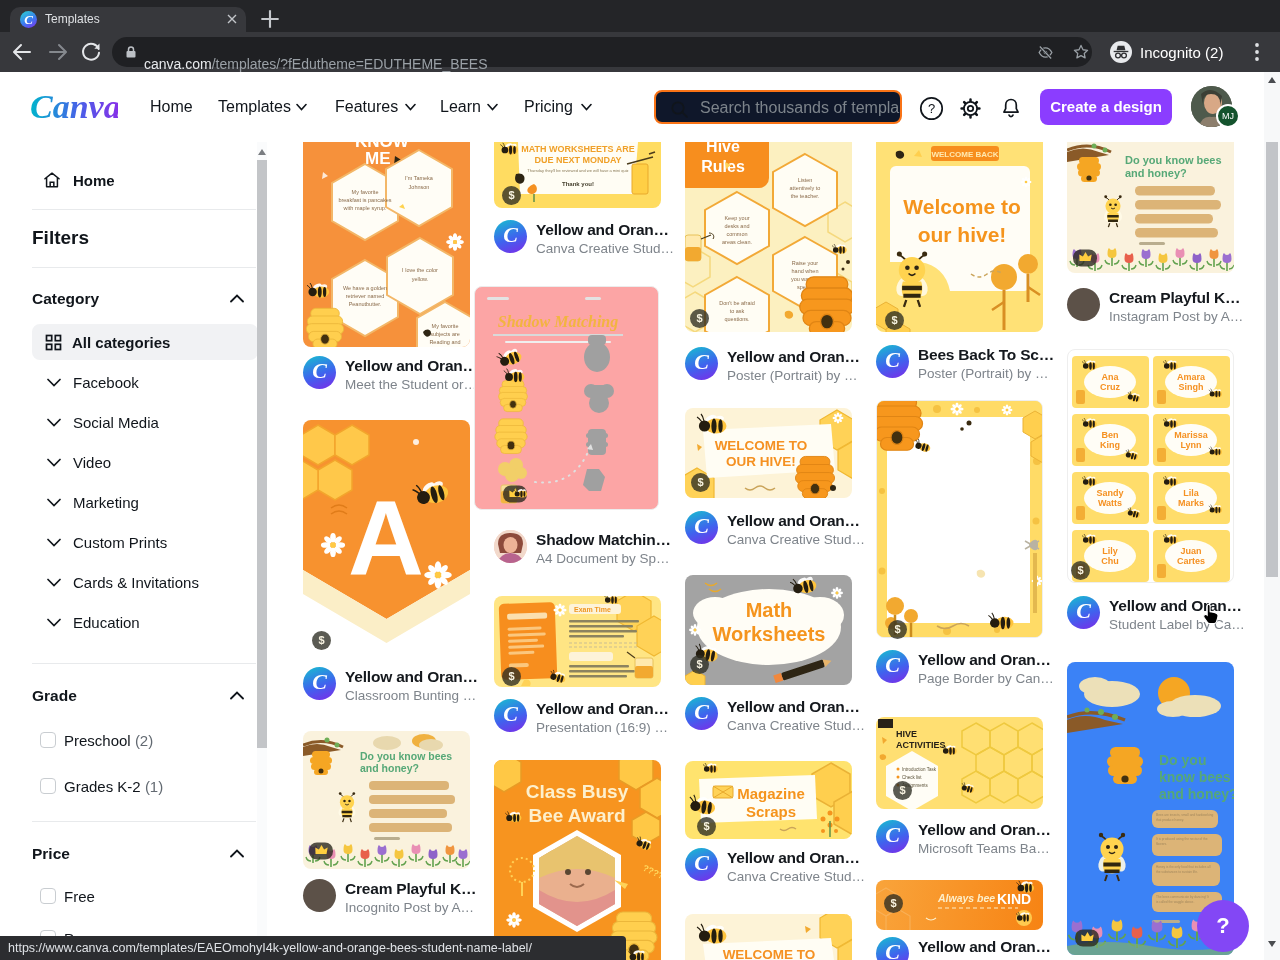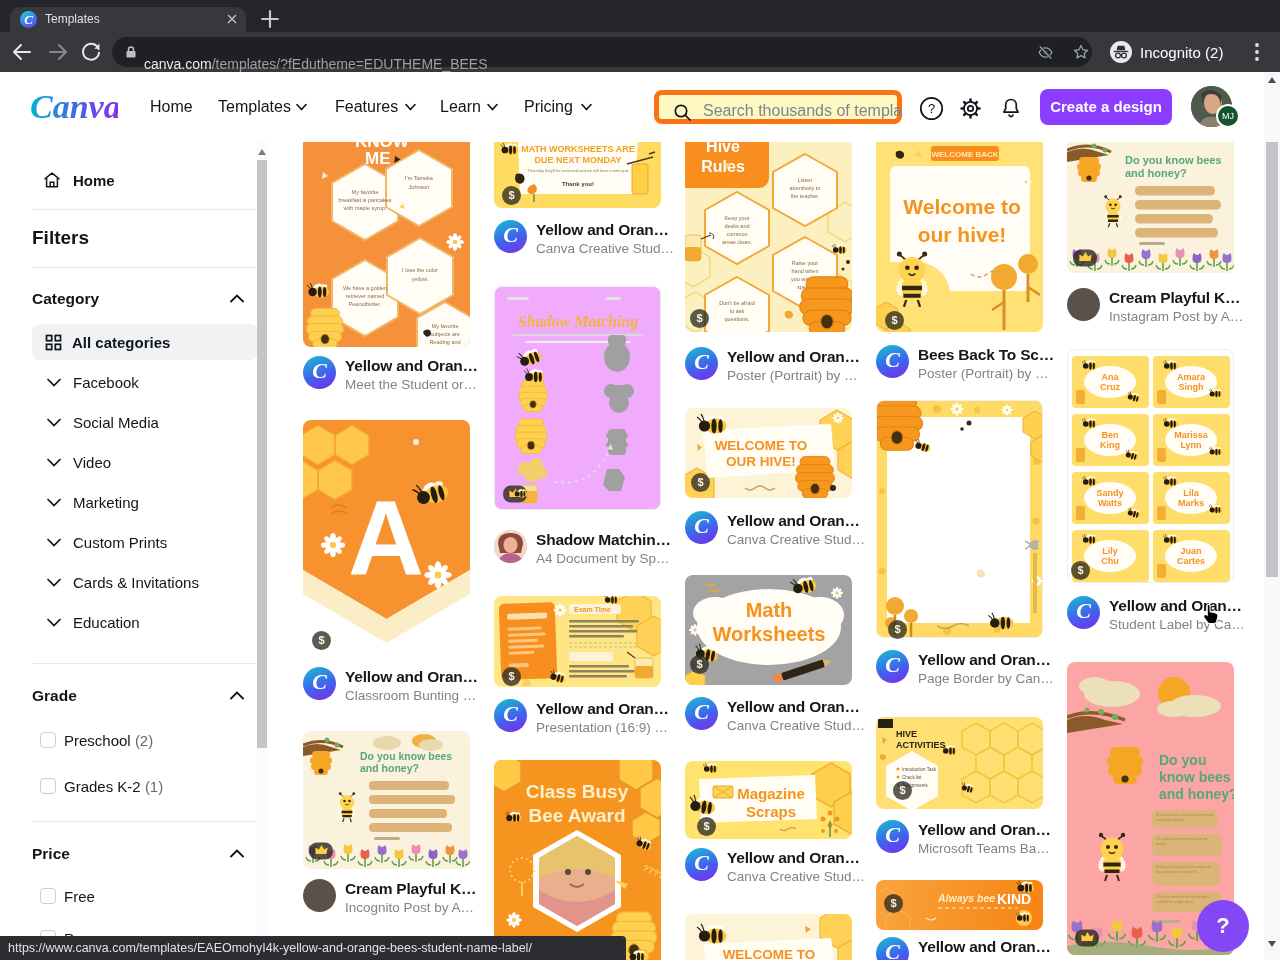--- a/index.html
+++ b/index.html
@@ -16,21 +16,21 @@
   #newtab { position:absolute; left:260px; top:6px; width:20px; height:20px; color:#c6c9cd; font-size:19px; line-height:19px; text-align:center; font-weight:400;}
   #toolbar { position:absolute; left:0; top:32px; width:1280px; height:40px; background:#37383c; }
   #omnibox { position:absolute; left:112px; top:5px; width:980px; height:30px; border-radius:15px; background:#1f2023; }
   #omnibox .url { position:absolute; left:32px; top:19px; font-size:14px; color:#e8eaed; white-space:nowrap; }
   #omnibox .url span { color:#9aa0a6; }
   #incog { position:absolute; left:1110px; top:9px; width:22px; height:22px; border-radius:50%; background:#e8eaed; }
   #incogtxt { position:absolute; left:1140px; top:12px; font-size:15px; color:#ffffff; }
   
   #header { position:absolute; left:0; top:72px; width:1280px; height:70px; background:#fff; }
   .navitem { position:absolute; top:26px; font-size:16px; color:#10151b; white-space:nowrap; }
-  #search { position:absolute; left:654px; top:18px; width:248px; height:34px; border:5px solid #f97316; border-radius:8px; background:#fef9c3; }
+  #search { position:absolute; left:654px; top:18px; width:248px; height:34px; border:2px solid #f97316; border-radius:8px; background:#0f172a; }
   #search .ph { position:absolute; left:44px; top:7px; font-size:16px; color:#7d848b; white-space:nowrap; }
   #cbtn { position:absolute; left:1040px; top:17px; width:132px; height:36px; border-radius:8px; background:#8b3dff; color:#fff; font-size:15px; font-weight:bold; text-align:center; line-height:36px; }
   #avatar { position:absolute; left:1191px; top:14px; width:41px; height:41px; border-radius:50%; overflow:hidden; background:#5c6153; }
   #mj { position:absolute; left:1216px; top:32px; width:24px; height:24px; border-radius:50%; background:#14532d; border:2px solid #fff; color:#fff; font-size:9px; text-align:center; line-height:20px; }
   
   .sbtext { position:absolute; font-size:15px; color:#10151b; white-space:nowrap; }
   .sbdiv { position:absolute; left:32px; width:224px; height:1px; background:#e8eaec; }
   .chk { position:absolute; left:40px; width:16px; height:16px; border:1.5px solid #c9cdd1; border-radius:4px; background:#fff; }
   
   .card { position:absolute; border-radius:8px; overflow:hidden; }
@@ -444,21 +444,21 @@
   <path d="M40 52v8" stroke="#5f8f4a" stroke-width="1.5"></path>
 </svg>
 </div>
 <div class="bdlr" style="left:502px;top:186px">$</div>
 <div class="clogo" style="left:494px;top:220px">
       <span>C</span>
     </div>
 <div class="tt" style="left:536px;top:221px">Yellow and Oran…</div>
 <div class="ts" style="left:536px;top:241px">Canva Creative Stud…</div>
 
-<div class="card" style="left:494px;top:286px;width:167px;height:224px;background:#f0abfc;border:1px solid #ececec">
+<div class="card" style="left:474px;top:286px;width:185px;height:224px;background:#fca5a5;border:1px solid #ececec">
 <svg width="167" height="224" viewBox="0 0 167 224">
   <rect x="12" y="10" width="22" height="3" rx="1.5" fill="#e3e3e3"></rect>
   <rect x="110" y="10" width="16" height="3" rx="1.5" fill="#e3e3e3"></rect>
   <text x="83" y="40" font-size="16" font-weight="bold" font-style="italic" fill="#f2b440" font-family="Liberation Serif" text-anchor="middle">Shadow Matching</text>
   <rect x="18" y="47" width="130" height="2" fill="#d9d9d9"></rect>
   <rect x="30" y="54" width="106" height="2" rx="1" fill="#efefef"></rect>
   <use href="#bee" transform="translate(36,72) scale(0.8) rotate(-20)"></use>
   <g transform="translate(38,108)">
           <use href="#hiveY" transform="scale(0.85)"></use>
           <use href="#bee" transform="translate(2,-18) scale(0.7)"></use>
@@ -1036,21 +1036,21 @@
   </g>
 </svg>
 </div>
 <div class="bdlr" style="left:1071px;top:561px">$</div>
 <div class="clogo" style="left:1067px;top:596px">
       <span>C</span>
     </div>
 <div class="tt" style="left:1109px;top:597px">Yellow and Oran…</div>
 <div class="ts" style="left:1109px;top:617px">Student Label by Ca…</div>
 
-<div class="card" style="left:1067px;top:662px;width:167px;height:293px;background:#fca5a5">
+<div class="card" style="left:1067px;top:662px;width:167px;height:293px;background:#3b82f6">
 <svg width="167" height="293" viewBox="0 0 167 293">
   <ellipse cx="45" cy="32" rx="28" ry="13" fill="#ece0b8"></ellipse>
   <ellipse cx="28" cy="24" rx="16" ry="9" fill="#ece0b8"></ellipse>
   <circle cx="107" cy="31" r="16" fill="#f5a623"></circle>
   <ellipse cx="128" cy="44" rx="26" ry="11" fill="#ece0b8"></ellipse>
   <ellipse cx="106" cy="47" rx="16" ry="8" fill="#ece0b8"></ellipse>
   <path d="M0 58q18 -8 38 0l18 4 -56 9z" fill="#8a5a28"></path>
   <path d="M0 55q26 -10 58 3" stroke="#8a5a28" stroke-width="3.5" fill="none"></path>
   <circle cx="48" cy="55" r="3" fill="#6fae57"></circle>
         <circle cx="34" cy="50" r="3" fill="#6fae57"></circle>

